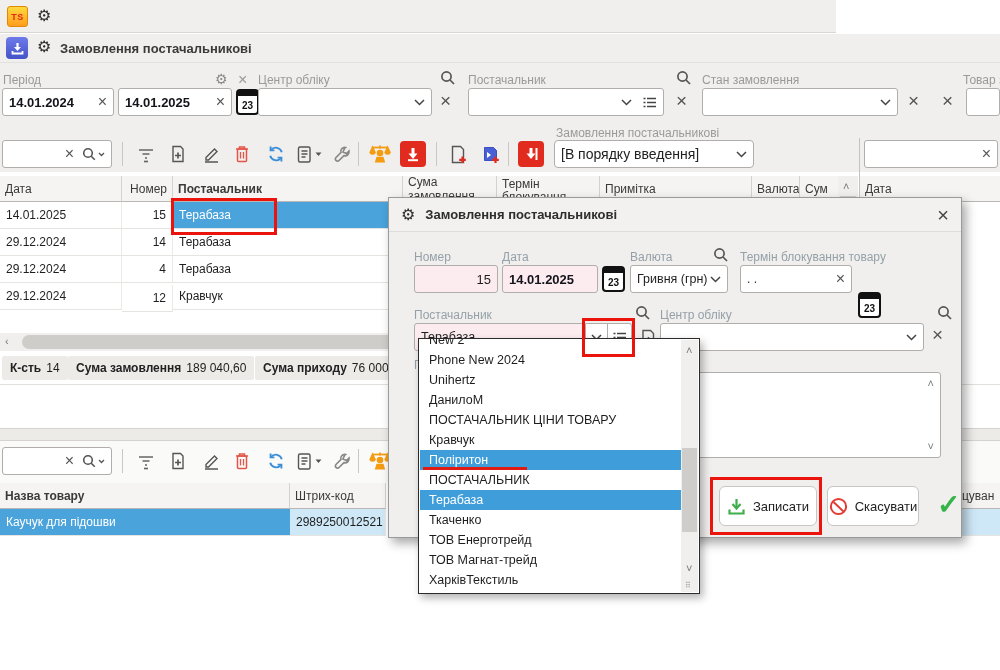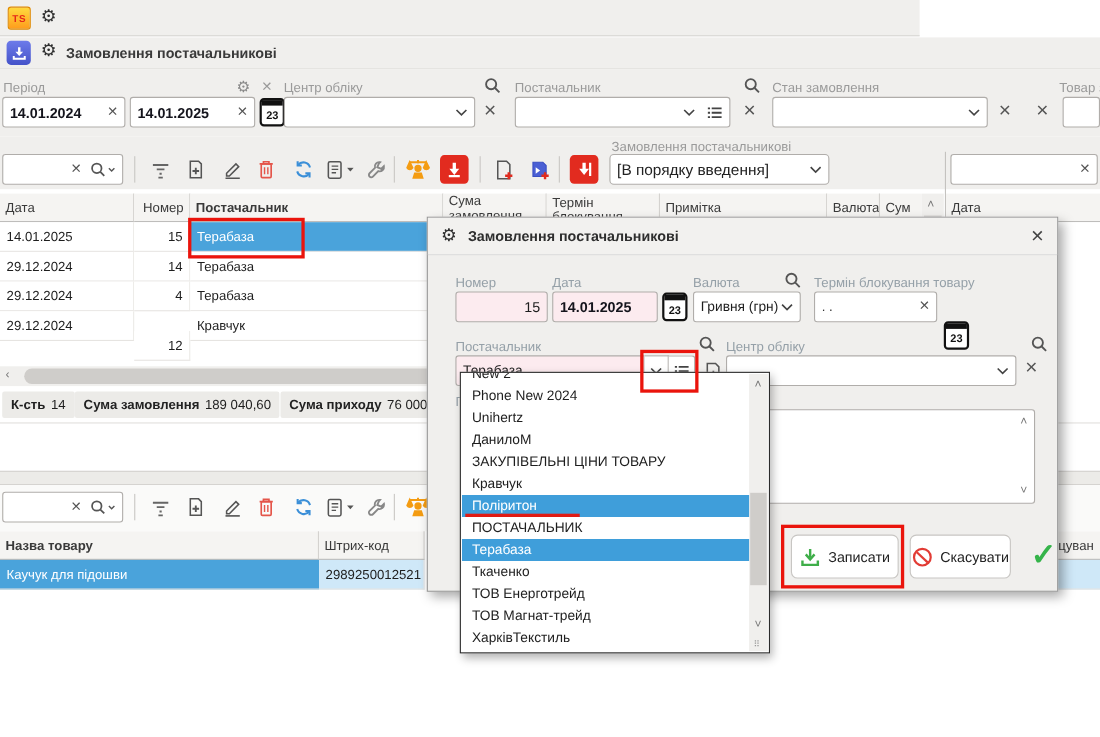--- a/index.html
+++ b/index.html
@@ -359,21 +359,21 @@
       <span>4</span>
     </div>
   <div class="abs cell" style="left:173px;top:256px;width:230px;height:27px;">
       <span>Терабаза</span>
     </div>
   <div class="abs cell" style="left:403px;top:256px;width:435px;height:27px;border-right:none;"></div>
 
   <div class="abs cell" style="left:0;top:283px;width:122px;height:27px;">
       <span>29.12.2024</span>
     </div>
-  <div class="abs cell" style="left:122px;top:301px;width:51px;height:27px;justify-content:flex-end;">
+  <div class="abs cell" style="left:122px;top:285px;width:51px;height:27px;justify-content:flex-end;">
       <span>12</span>
     </div>
   <div class="abs cell" style="left:173px;top:283px;width:230px;height:27px;">
       <span>Кравчук</span>
     </div>
   <div class="abs cell" style="left:403px;top:283px;width:435px;height:27px;border-right:none;"></div>
 
   <div class="abs sb-track" style="left:0;top:333px;width:858px;height:18px;">
     <div class="abs arrow" style="left:5px;top:3px;">‹</div>
     <div class="abs sb-thumb" style="left:22px;top:2px;width:834px;height:14px;border-radius:7px;"></div>
@@ -596,21 +596,21 @@
       <span>Записати</span>
     </div>
     <span class="abs" style="left:548px;top:290px;color:#35b44a;font-size:28px;font-weight:bold;">✓</span>
   </div>
 
   <div class="abs ddlist">
     <div class="dd-item" style="top:-9px;"><span>New 2</span></div>
     <div class="dd-item" style="top:11px;"><span>Phone New 2024</span></div>
     <div class="dd-item" style="top:31px;"><span>Unihertz</span></div>
     <div class="dd-item" style="top:51px;"><span>ДанилоМ</span></div>
-    <div class="dd-item" style="top:71px;"><span>ЗАКУПІВЕЛЬНІ ЦІНИ ТОВАРУ</span></div>
+    <div class="dd-item" style="top:71px;"><span>ПОСТАЧАЛЬНИК ЦІНИ ТОВАРУ</span></div>
     <div class="dd-item" style="top:91px;"><span>Кравчук</span></div>
     <div class="dd-item dd-sel" style="top:111px;"><span>Поліритон</span></div>
     <div class="dd-item" style="top:131px;"><span>ПОСТАЧАЛЬНИК</span></div>
     <div class="dd-item dd-sel" style="top:151px;"><span>Терабаза</span></div>
     <div class="dd-item" style="top:171px;"><span>Ткаченко</span></div>
     <div class="dd-item" style="top:191px;"><span>ТОВ Енерготрейд</span></div>
     <div class="dd-item" style="top:211px;"><span>ТОВ Магнат-трейд</span></div>
     <div class="dd-item" style="top:231px;"><span>ХарківТекстиль</span></div>
 
     <div class="abs sb-track" style="right:1px;top:1px;width:17px;height:252px;">

